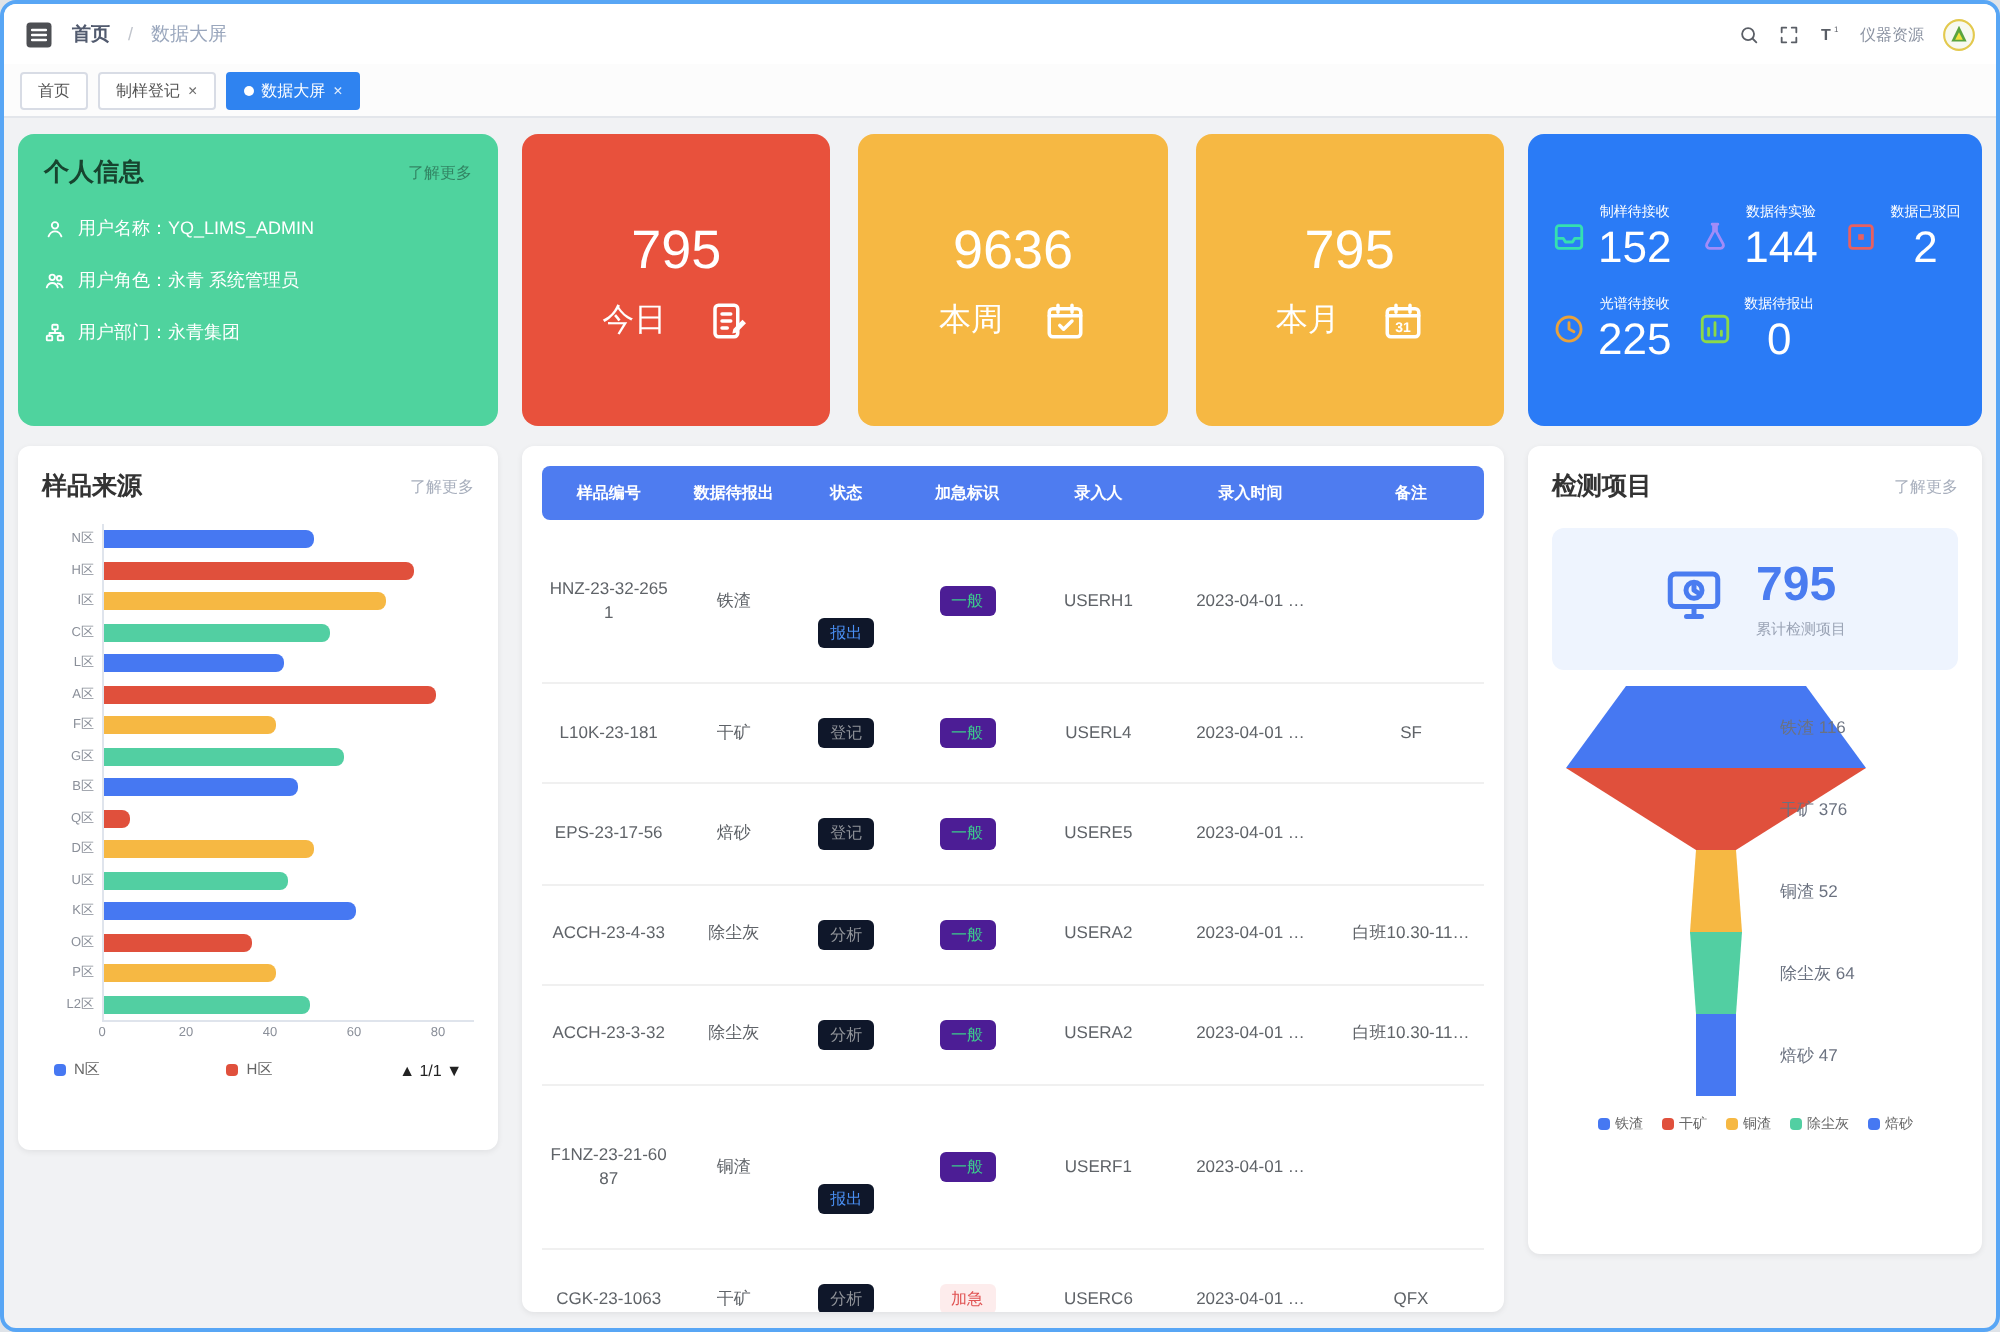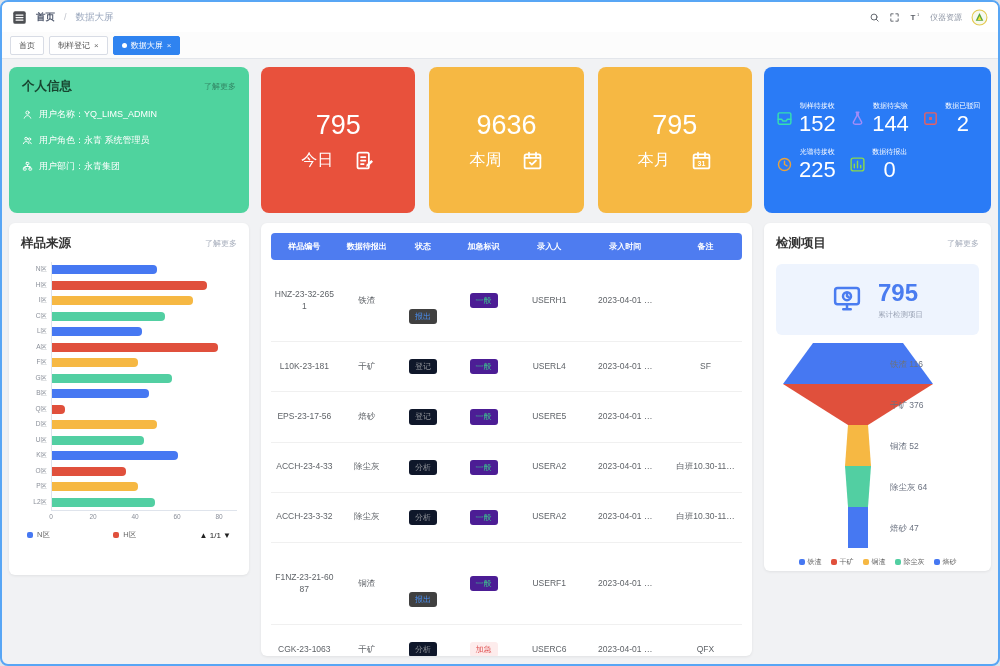--- a/index.html
+++ b/index.html
@@ -67,26 +67,26 @@
   .pager { font-size:8px; color:#222; cursor:pointer; }
   
   .table-panel { overflow:hidden; padding:10px 10px; }
   table { width:100%; border-collapse:collapse; table-layout:fixed; }
   th { background:#4e7cf0; color:#fff; font-size:8px; font-weight:bold; padding:8px 2px; }
   th:first-child { border-radius:4px 0 0 4px; }
   th:last-child { border-radius:0 4px 4px 0; }
   td { padding:17px 2px; color:#5f6368; text-align:center; border-bottom:1px solid #f0f0f0;
        font-size:8.5px; word-break:break-all; line-height:1.4; }
   .badge { display:inline-block; padding:2px 6px; border-radius:3px; font-size:8px; white-space:nowrap; }
-  .b-blue { background:#404040; color:#4a90f5;margin-top:32px; }
+  .b-blue { background:#0f172a; color:#4a90f5;margin-top:32px; }
   .b-gray { background:#0f172a; color:#909399; }
   .b-green { background:#4c1d95; color:#3cc98c; }
   .b-red { background:#fdecec; color:#e05252; }
   
-  .right-panel { align-self:start; height:348px; }
+  .right-panel { align-self:start; height:404px; }
   .total-box { background:#eef4fe; border-radius:6px; display:flex; align-items:center;
                justify-content:center; gap:16px; padding:15px 0; margin-top:12px; }
   .total-num { font-size:24px; font-weight:bold; color:#4a7cf0; }
   .total-label { font-size:7.5px; color:#9aa3b5; margin-top:3px; text-align:center; }
   .funnel-wrap { display:flex; justify-content:center; margin-top:6px; }
   .flegend { display:flex; justify-content:center; gap:9px; margin-top:4px; flex-wrap:nowrap; }
   .flegend .litem { font-size:7px; gap:3px; }
 </style>
 </head>
 <body>

